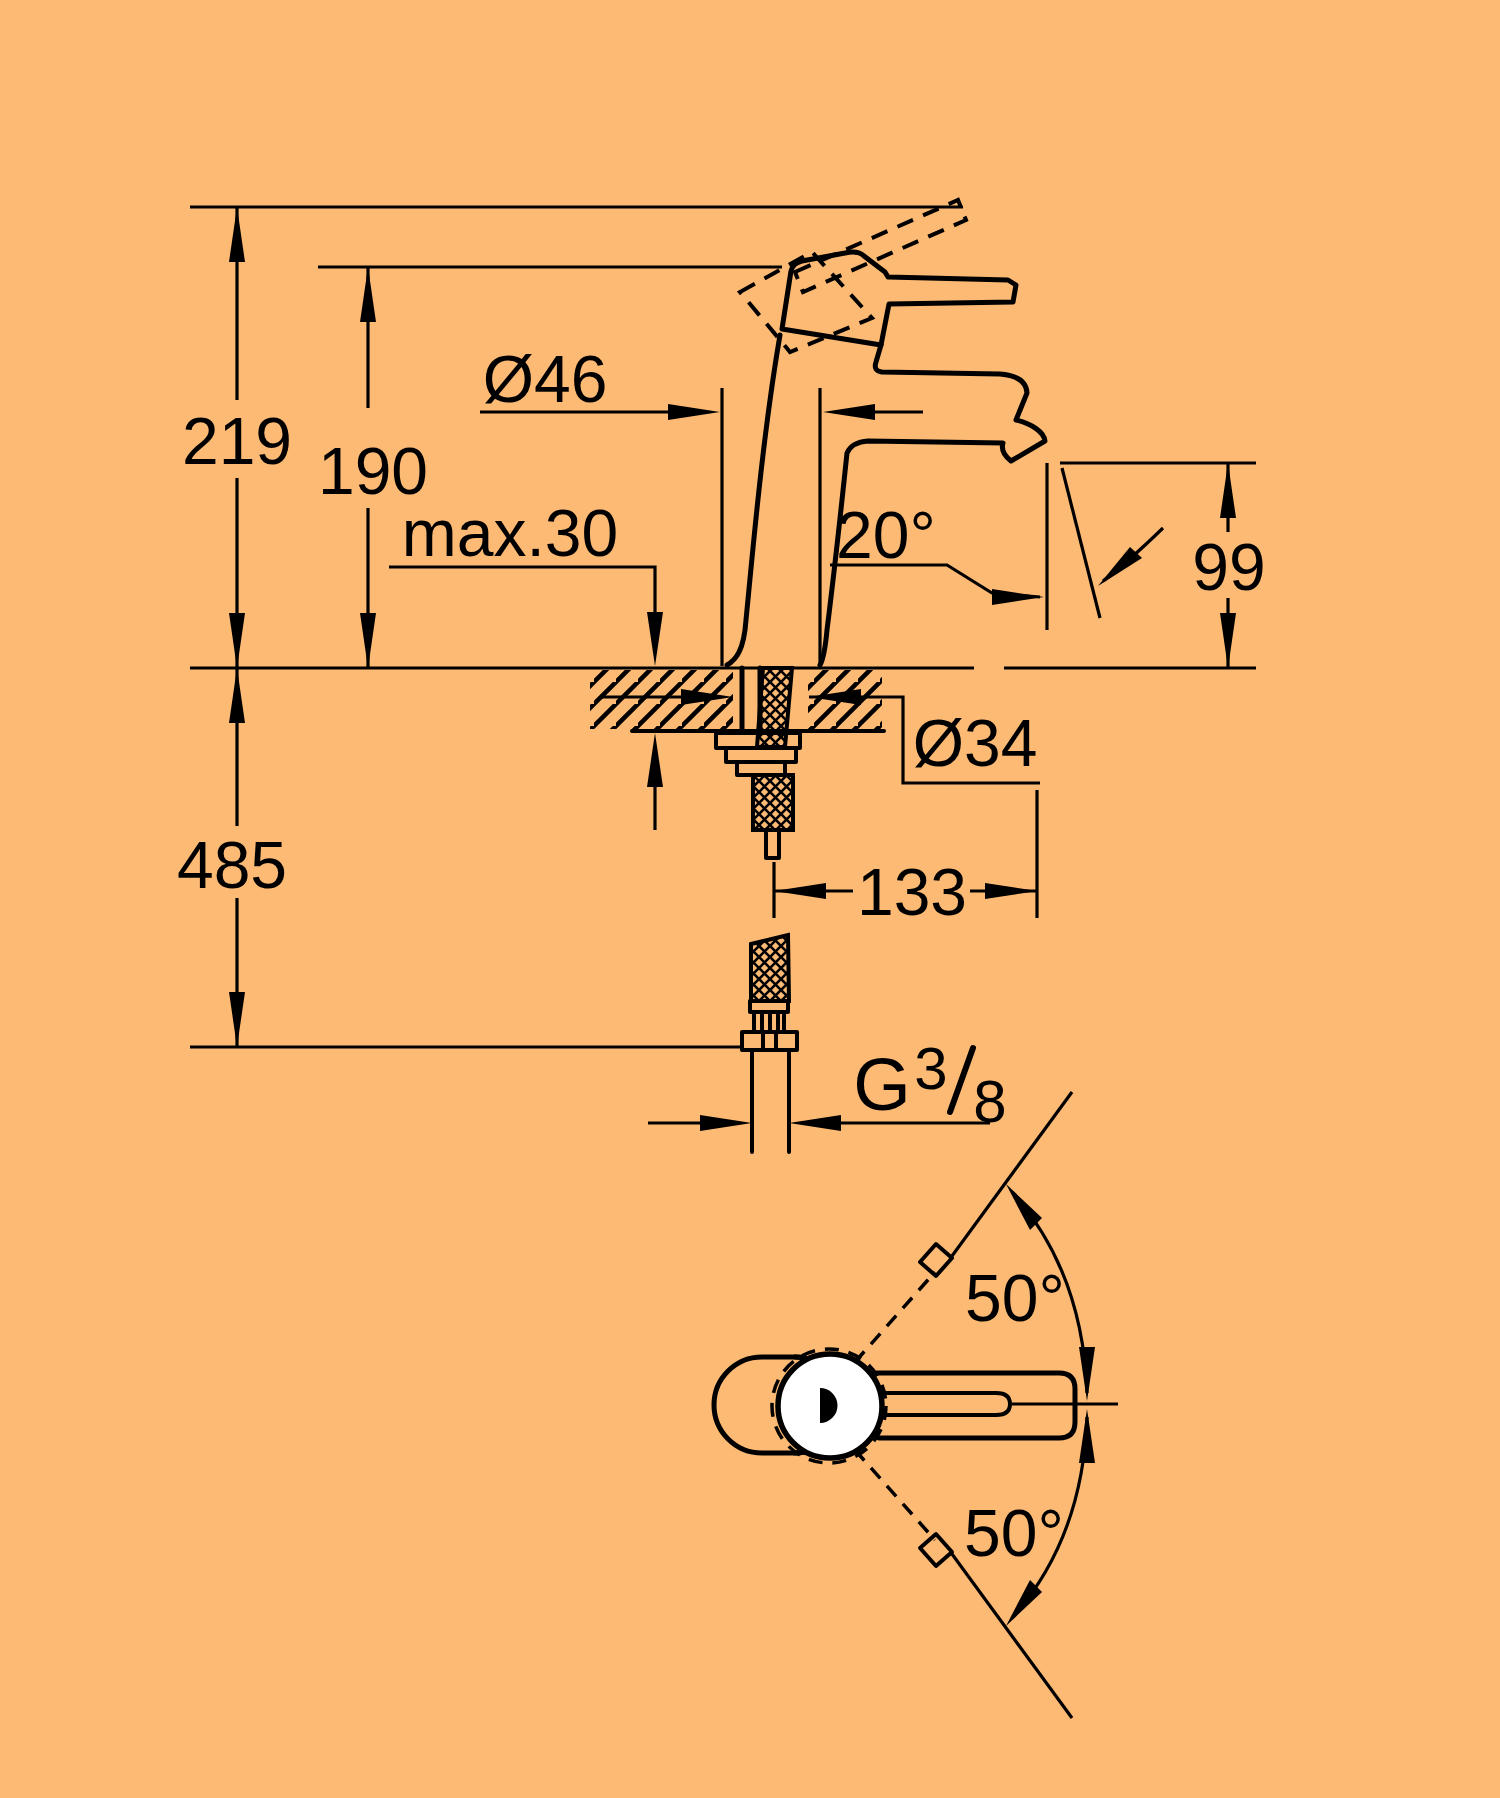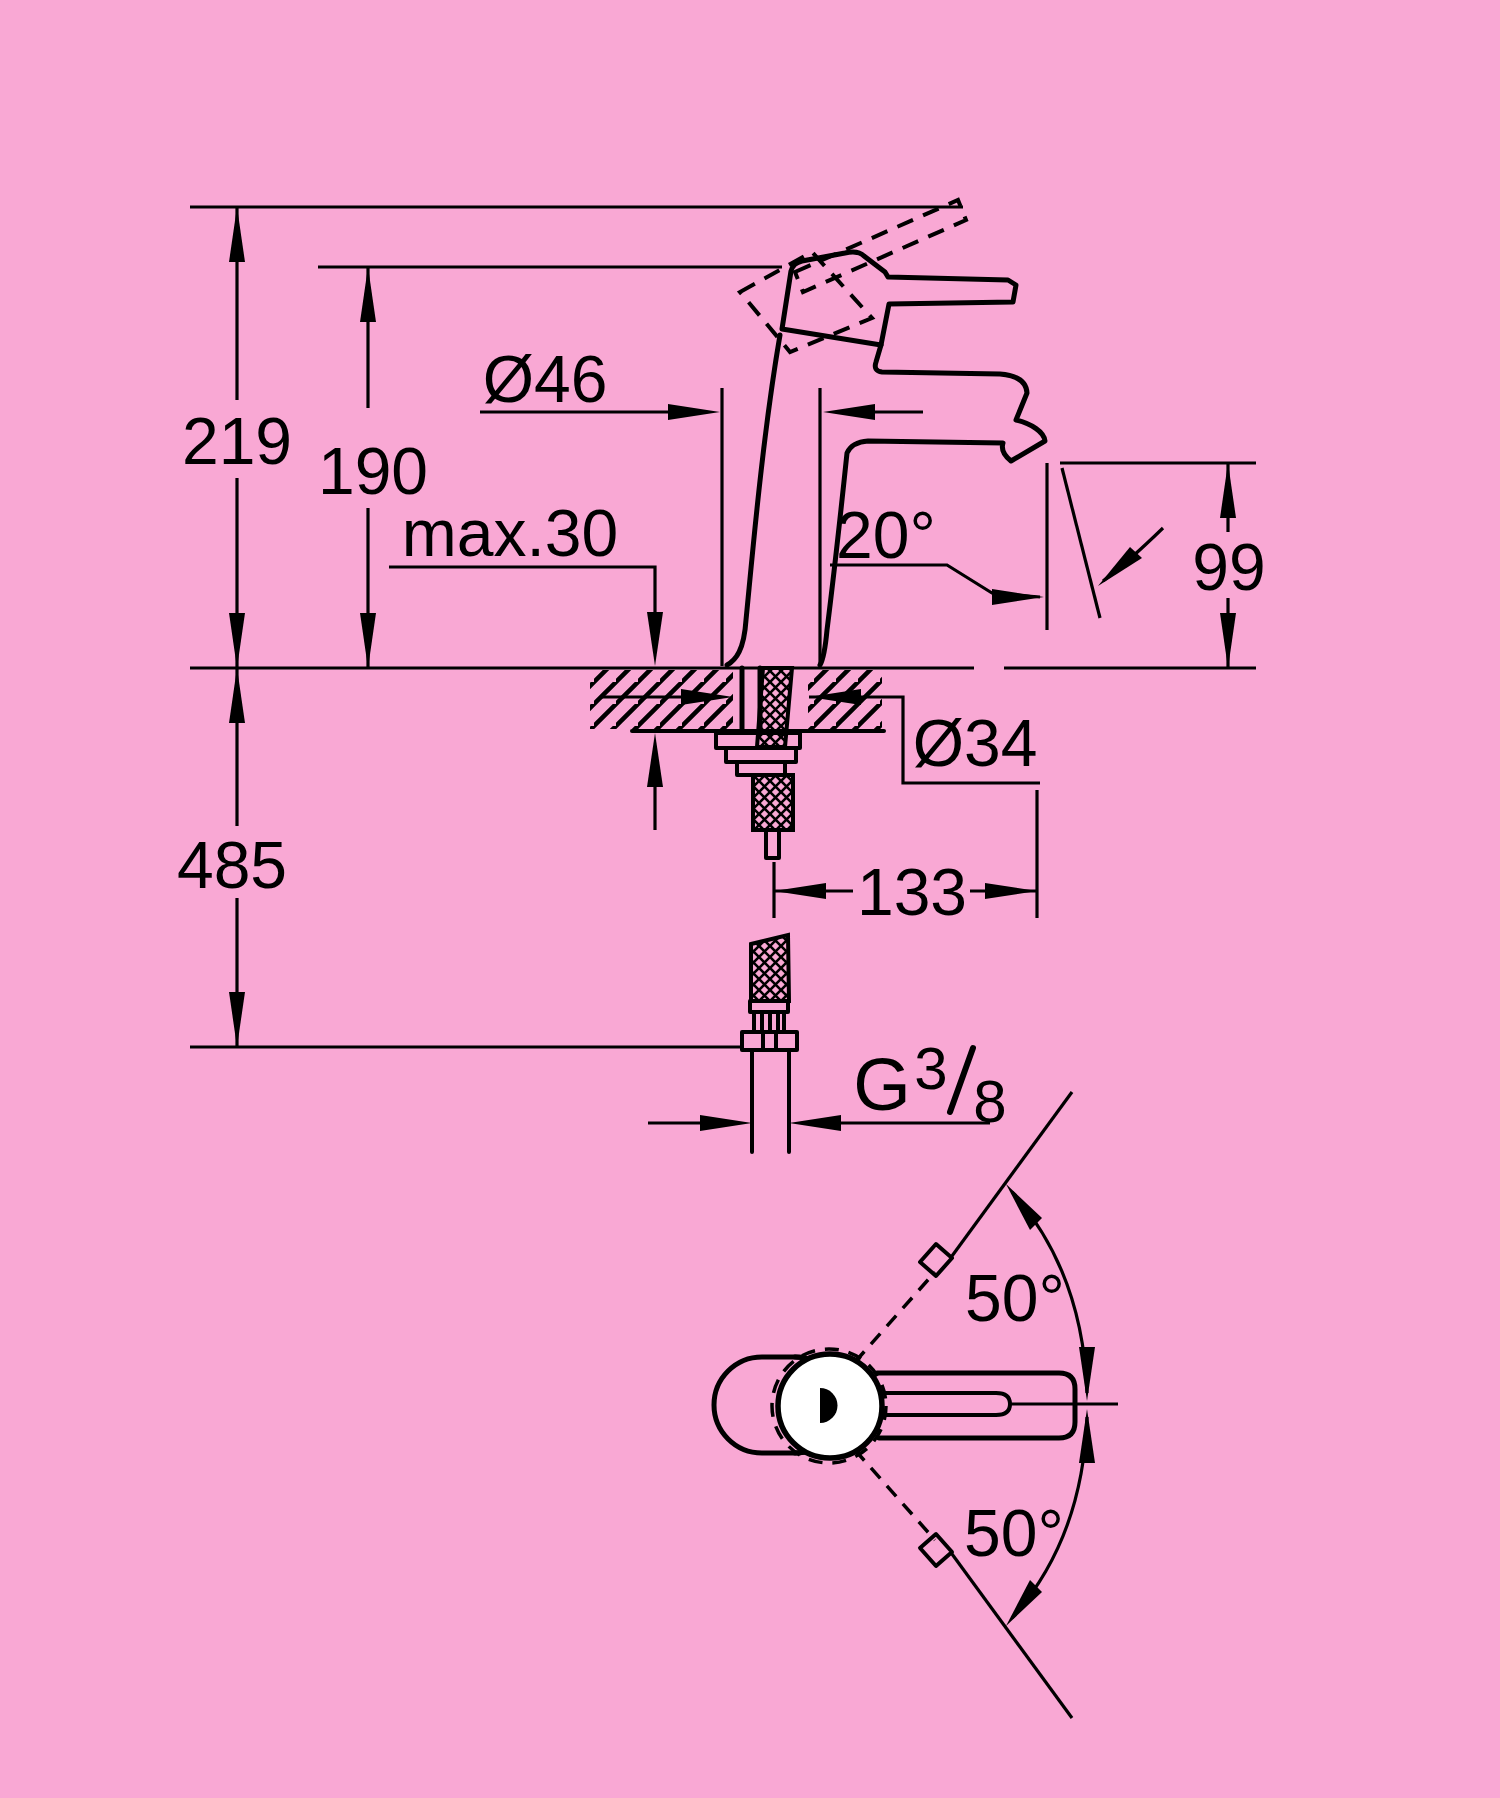--- a/index.html
+++ b/index.html
@@ -1,16 +1,16 @@
 <!DOCTYPE html>
 <html><head>
 <meta charset="utf-8">
 <style>
   html,body{margin:0;padding:0;background:#ffffff;}
-  .page{width:1500px;height:1798px;background:#f9a8d4;position:relative;overflow:hidden;}
+  .page{width:1500px;height:1798px;background:#fdba74;position:relative;overflow:hidden;}
   svg{display:block;}
   text{font-family:"Liberation Sans","DejaVu Sans",sans-serif;fill:#000;}
   .dim-txt{font-size:66px;}
   .dim-txt-sm{font-size:60px;}
   .g-txt{font-size:74px;}
   .thick{stroke:#000;stroke-width:5;fill:none;stroke-linecap:round;stroke-linejoin:round;}
   .med{stroke:#000;stroke-width:4;fill:none;stroke-linecap:round;stroke-linejoin:round;}
   .thin{stroke:#000;stroke-width:3.2;fill:none;stroke-linecap:butt;}
   .dashed{stroke:#000;stroke-width:4;fill:none;stroke-dasharray:17 11;stroke-linecap:butt;}
   .dashed-thin{stroke:#000;stroke-width:3.5;fill:none;stroke-dasharray:14 10;}

